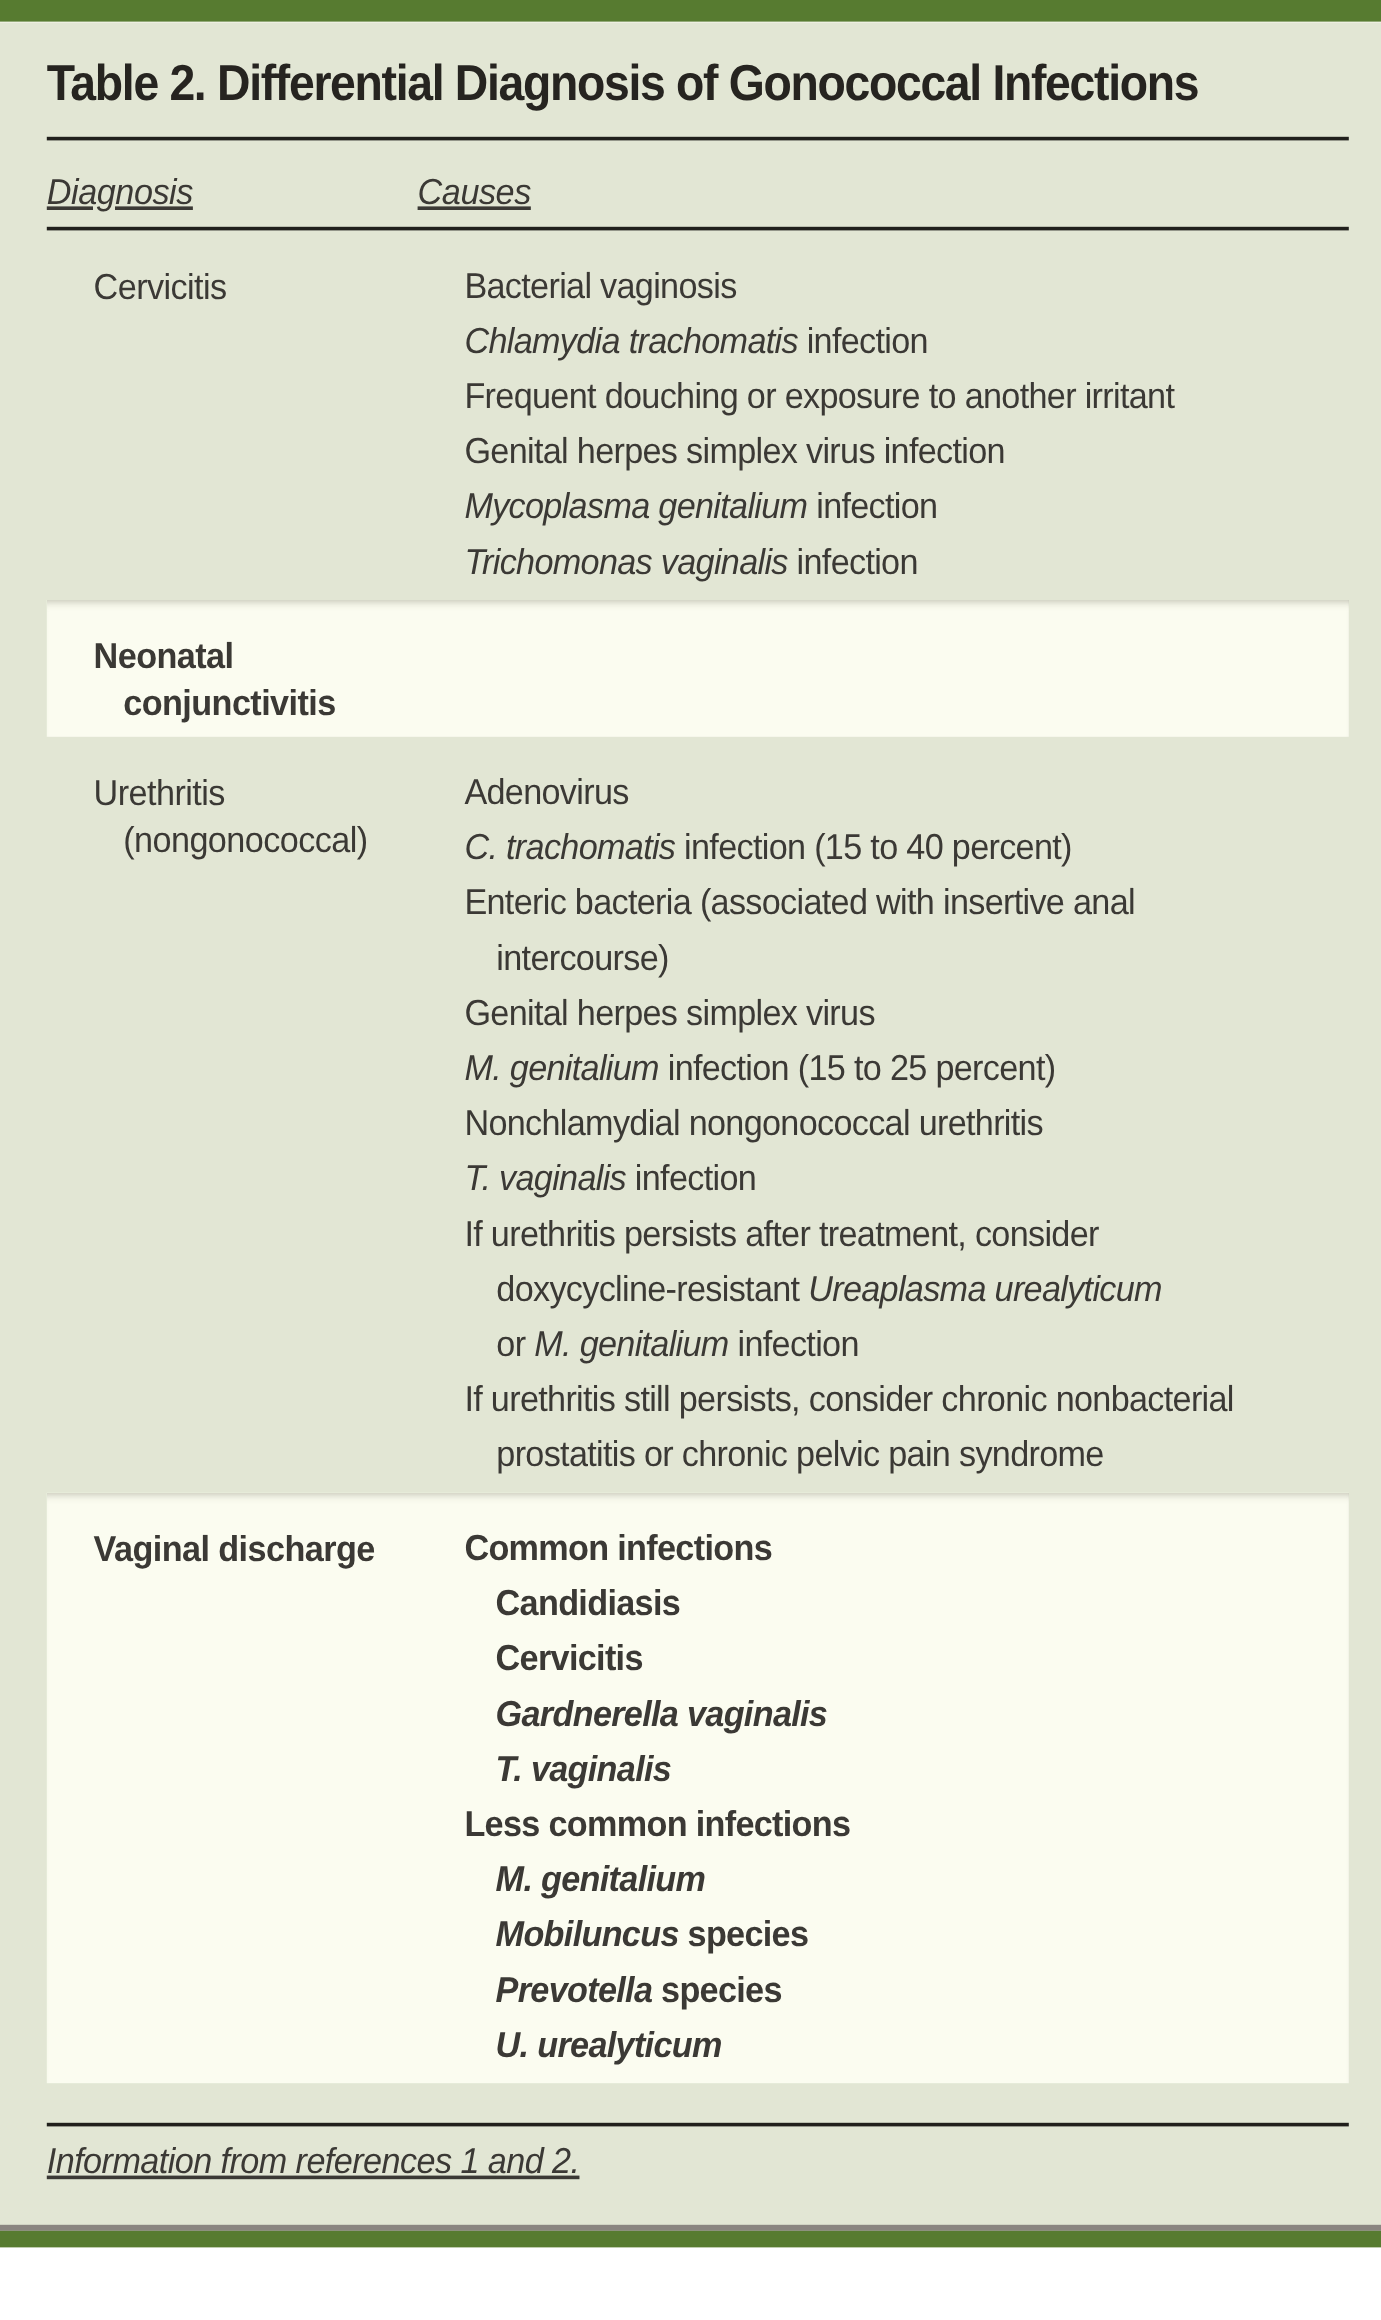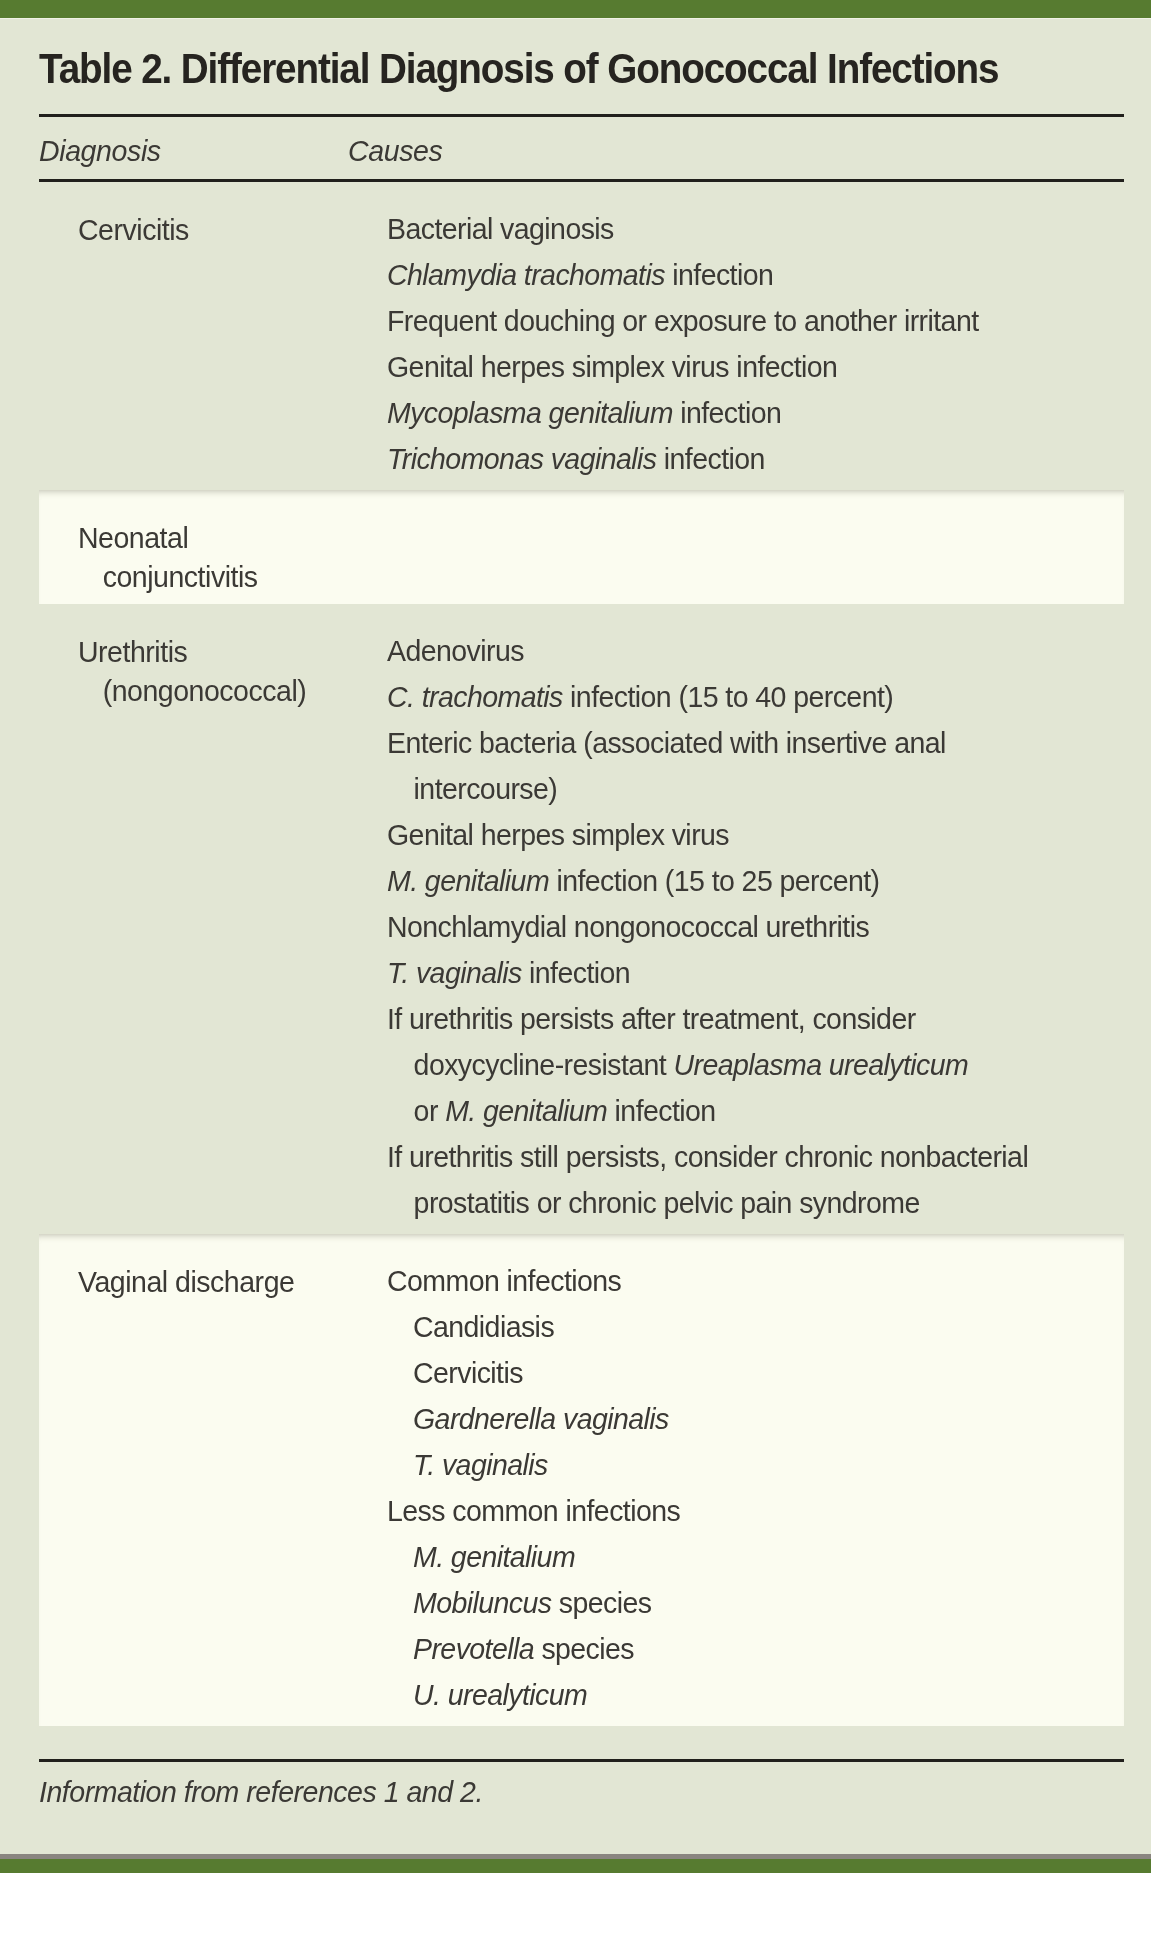--- a/index.html
+++ b/index.html
@@ -32,53 +32,55 @@
     transform-origin:left top;
   }
   .rule{
     height:3px;background:var(--rule,#21201c);
     border:none;margin:0;
   }
   .rule.r1{margin-top:20px;}
   .rule.r2{margin-top:8px;}
   .hdr{
     display:grid;grid-template-columns:309px 1fr;
-    margin-top:14px;
+    margin-top:24px;
     font-style:italic;
     font-size:30px;line-height:40px;
     letter-spacing:-0.4px;
+    text-decoration:underline;
   }
   .hdr span{transform:scaleX(0.95);transform-origin:left top;display:block;}
   .row{
     display:grid;grid-template-columns:309px 1fr;
     padding:24px 27px 8px 39px;
   }
   .row.white{
     background:var(--row-alt,#fbfcf0);
     box-shadow:inset 0 7px 7px -6px rgba(110,110,90,0.45);
+    font-weight:bold;
   }
   .diag{
     font-size:30px;line-height:39px;
     letter-spacing:-0.5px;
     white-space:pre;
     padding-left:26px;text-indent:-26px;
     padding-top:4px;
     transform:scaleX(0.95);transform-origin:left top;
   }
   .causes{min-width:0;}
   .cause{
     font-size:30px;line-height:46px;
     letter-spacing:-0.6px;
     white-space:pre;
     padding-left:28px;text-indent:-28px;
     transform:scaleX(0.95);transform-origin:left top;
   }
   .cause.sub{margin-left:26px;}
   .cause i,.diag i{font-style:italic;}
-  .footer{padding:0 27px 0 39px;}
+  .footer{padding:0 27px 0 39px;text-decoration:underline;}
   .rule.r3{margin-top:33px;}
   .footnote{
     margin-top:10px;
     font-style:italic;
     font-size:30px;line-height:40px;
     letter-spacing:-0.5px;
     transform:scaleX(0.95);transform-origin:left top;
   }
   .bottom-gray{
     position:absolute;left:0;bottom:14px;

